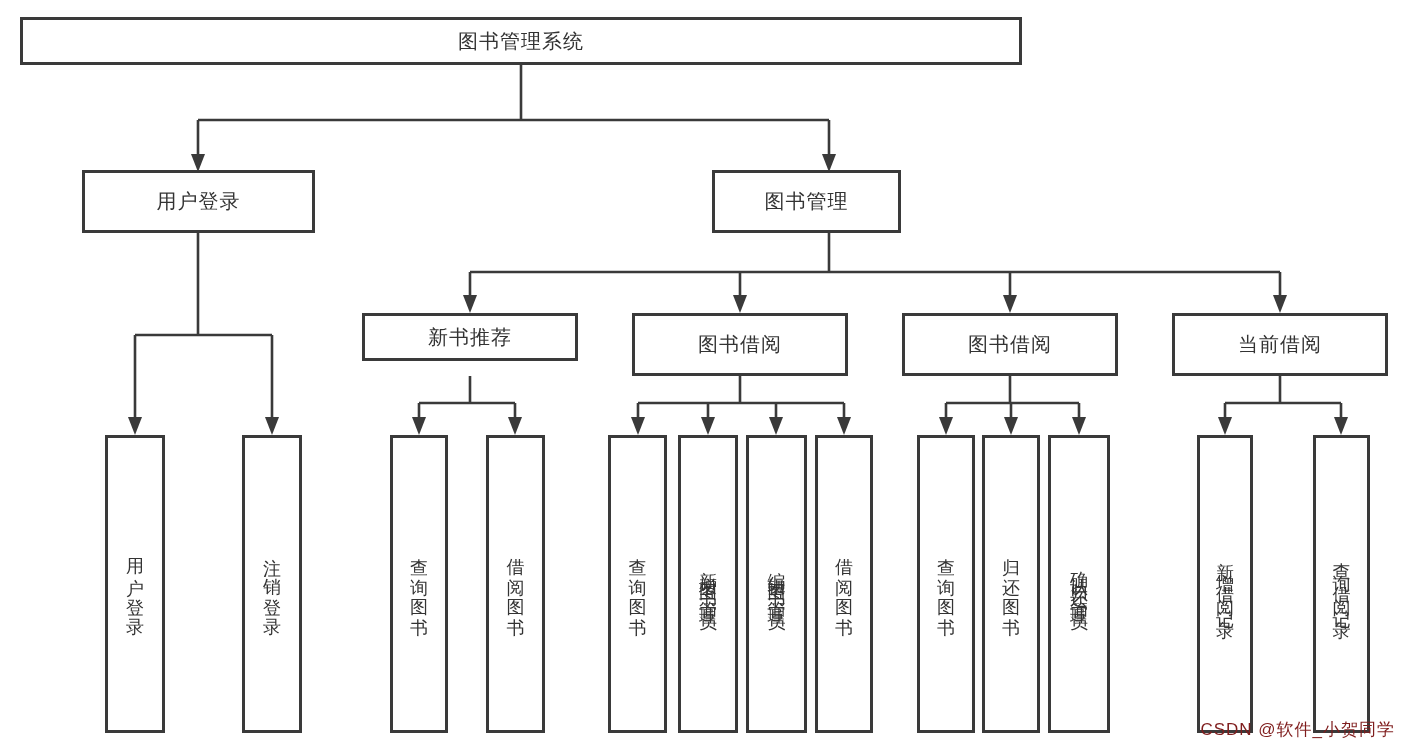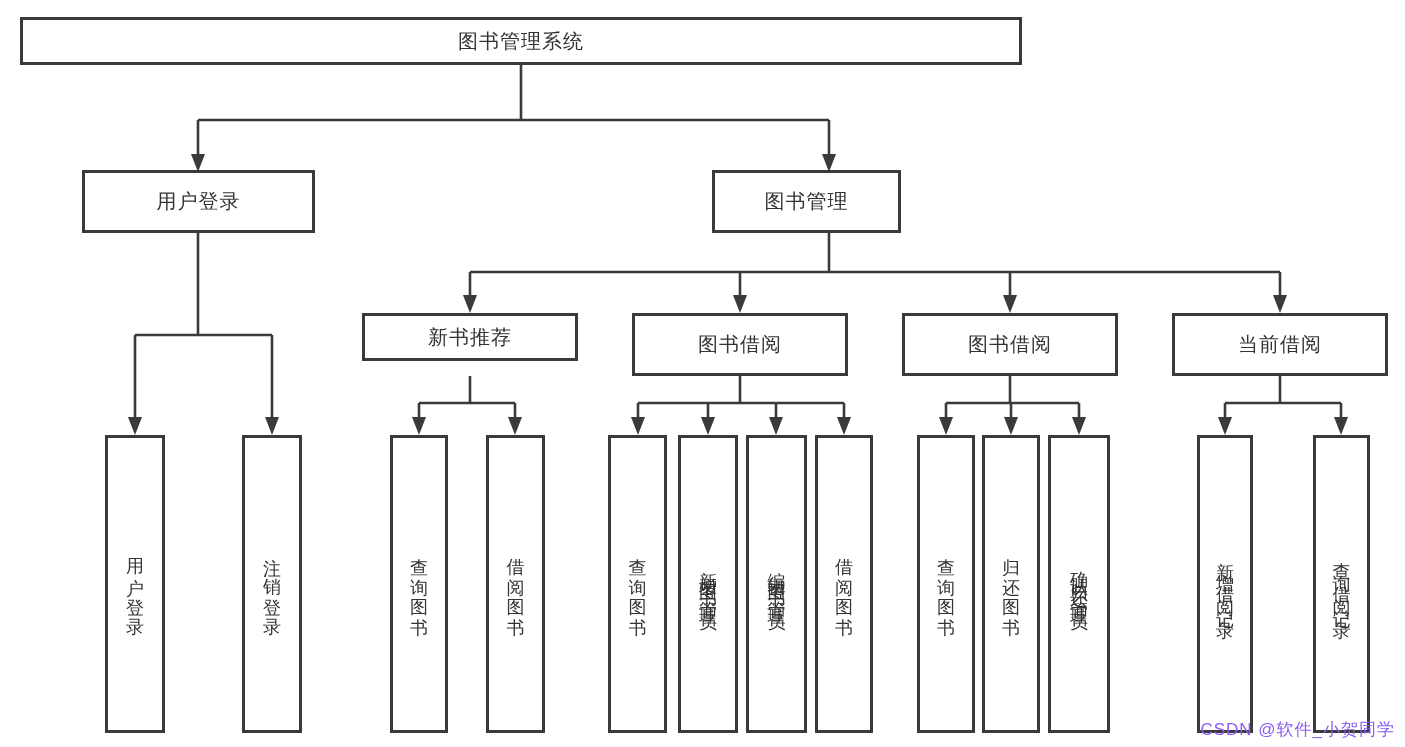--- a/index.html
+++ b/index.html
@@ -38,21 +38,21 @@
     letter-spacing: 20px;
     line-height: 1;
   }
   .node.leaf.mid   { letter-spacing: 12px; }
   .node.leaf.tight { letter-spacing: 6px; }
   #watermark {
     position: absolute;
     right: 10px;
     bottom: 6px;
     font-size: 17px;
-    color: #8b5cf6;
+    color: #7f1d1d;
     z-index: 2;
     letter-spacing: 1px;
     white-space: nowrap;
   }
 </style>
 </head>
 <body>
 
 <div id="canvas">
 

